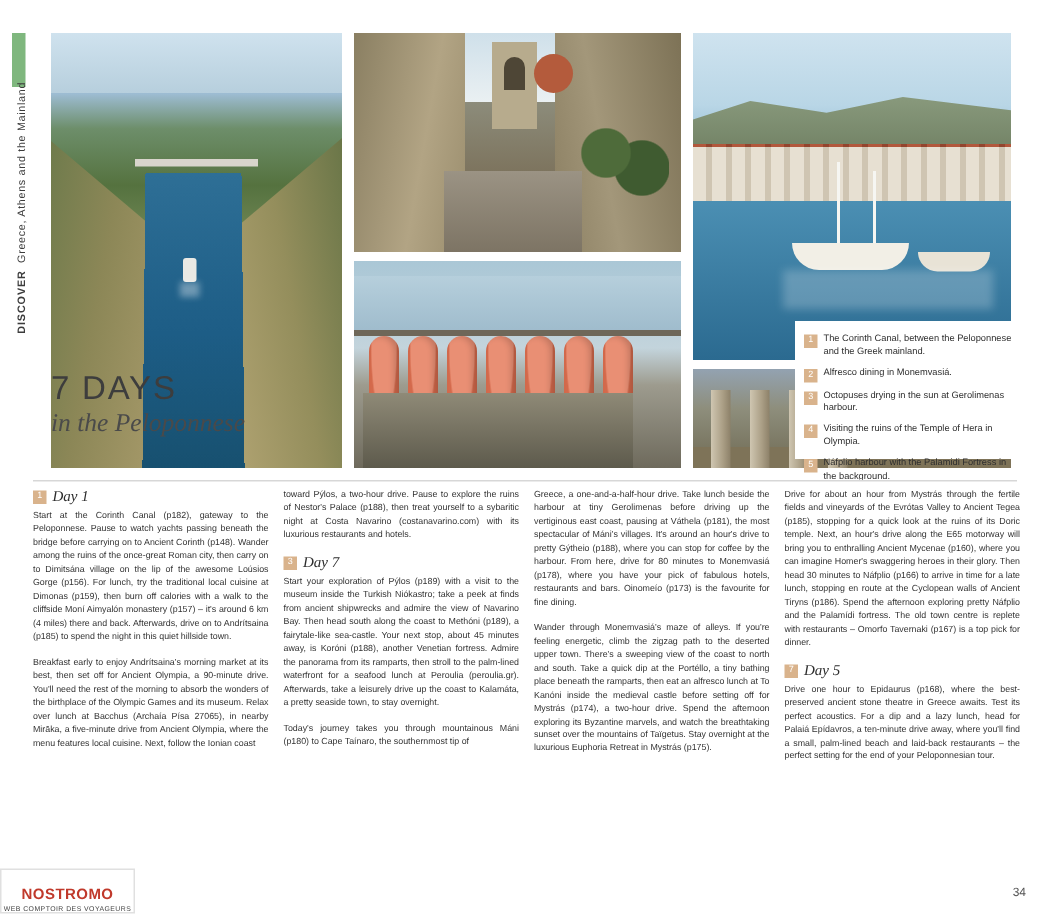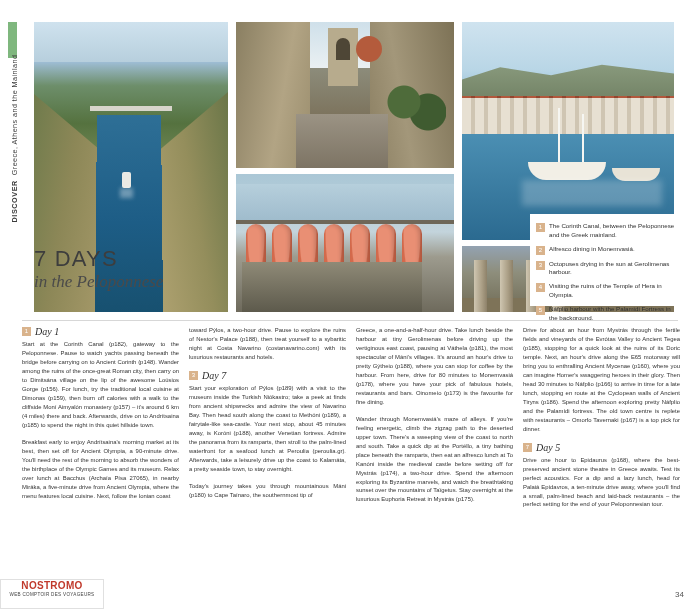--- a/index.html
+++ b/index.html
@@ -201,23 +201,23 @@
 
   
   .pageno {
     position: absolute; right: 16px; bottom: 10px;
     font-size: 8px; color: #555;
   }
 
   
   .wm {
     position: absolute; left: 0; bottom: 0;
-    width: 104px; height: 30px; background: #ffffff;
+    width: 90px; height: 30px; background: #ffffff;
     border: 1px solid #e0e0e0;
-    display: flex; flex-direction: column; align-items: center; justify-content: flex-start;
+    display: flex; flex-direction: column; align-items: center; justify-content: flex-end;
   }
   .wm-top { font-size: 10px; letter-spacing: .3px; color: #1b3a6b; font-weight: bold; }
   .wm-top span { color: #c0392b; }
   .wm-bot { font-size: 4.6px; letter-spacing: .3px; color: #444; margin-top: 1px; }
 </style>
 </head>
 <body>
 
 <div class="spine">
   <div class="spine-bar"></div>

